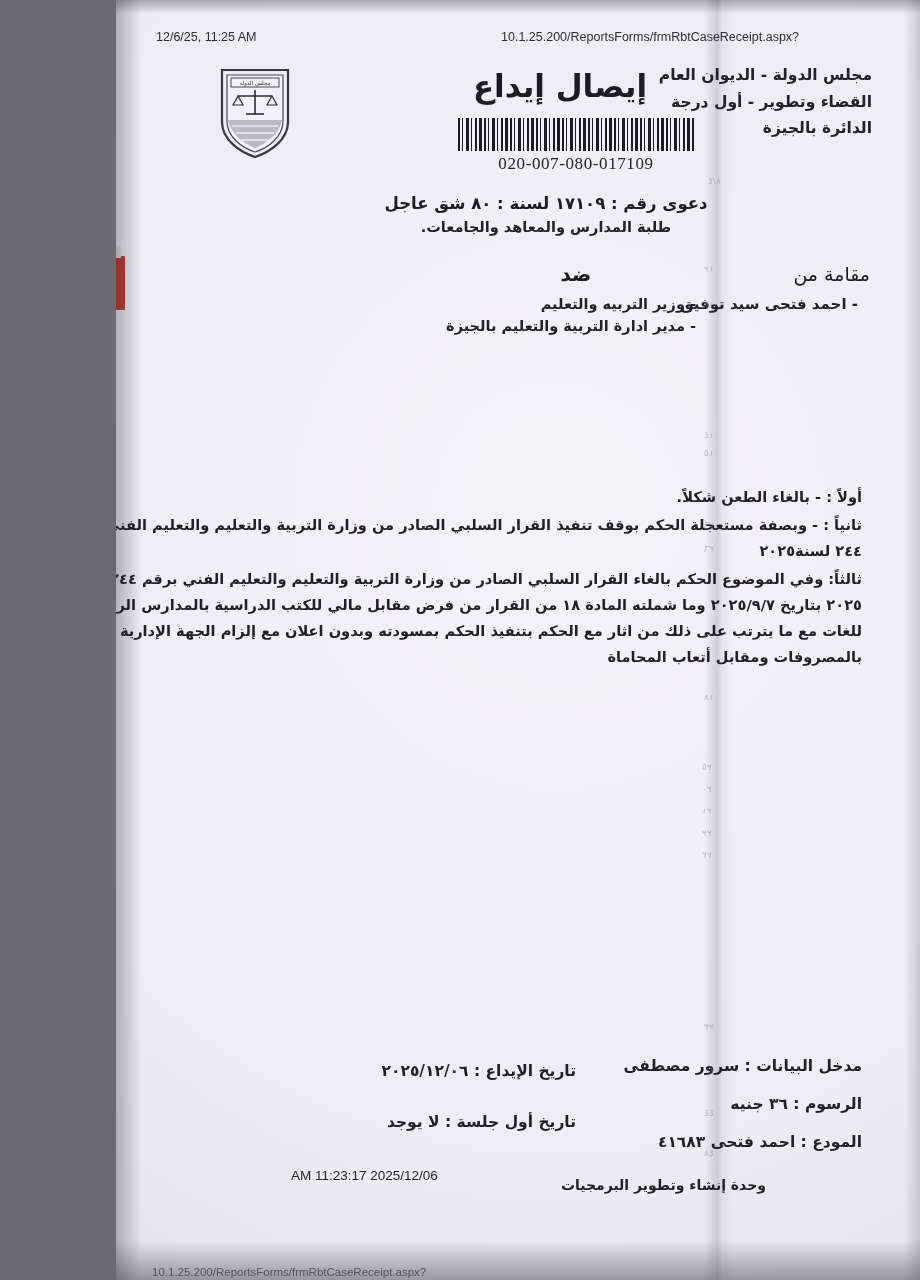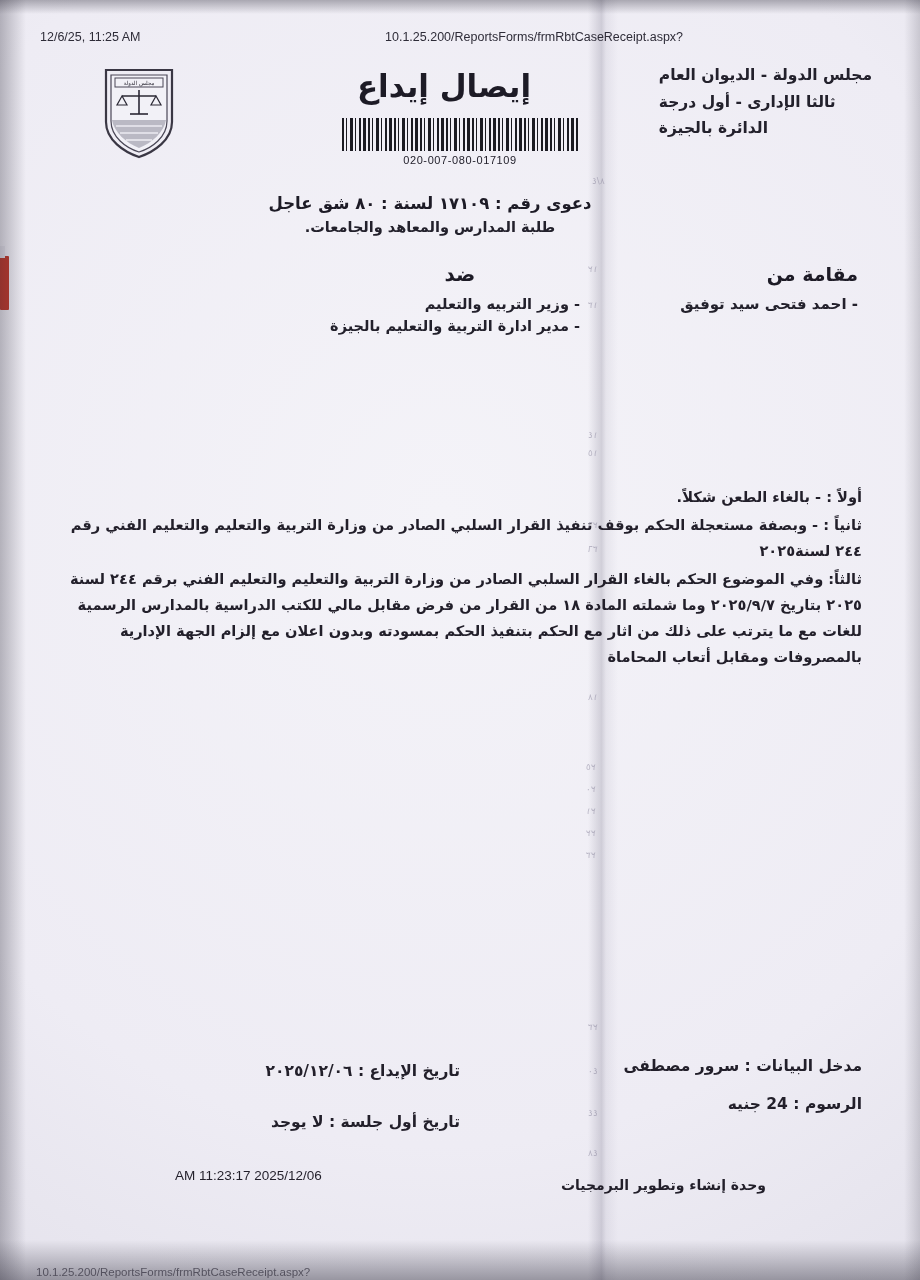--- a/index.html
+++ b/index.html
@@ -5,21 +5,21 @@
   html, body {
     margin: 0;
     padding: 0;
     background: #6a6a70;
   }
   body {
     font-family: "DejaVu Sans", sans-serif;
   }
   .page {
     position: relative;
-    width: 920px;
+    width: 804px;
     height: 1280px;
     overflow: hidden;
     background: #e9e7f0;
   }
   
   .paper {
     position: absolute;
     left: 0; top: 0;
     width: 920px; height: 1280px;
     background:
@@ -73,21 +73,21 @@
     font-size: 12.5px;
     color: #2e2c38;
   }
   .print-header .ts { position: absolute; left: 40px; top: 0; }
   .print-header .url { position: absolute; left: 385px; top: 0; }
 
   
   .hdr-right {
     position: absolute;
     right: 48px; top: 62px;
-    text-align: left;
+    text-align: right;
     font-family: "DejaVu Sans", sans-serif;
     font-size: 15.5px;
     line-height: 1.72;
     color: #23212c;
     font-weight: 600;
     letter-spacing: 0.2px;
   }
 
   
   .logo {
@@ -123,22 +123,22 @@
         #1b1b22 0px, #1b1b22 2px, transparent 2px, transparent 4px,
         #1b1b22 4px, #1b1b22 5px, transparent 5px, transparent 8px,
         #1b1b22 8px, #1b1b22 11px, transparent 11px, transparent 13px,
         #1b1b22 13px, #1b1b22 14px, transparent 14px, transparent 17px,
         #1b1b22 17px, #1b1b22 19px, transparent 19px, transparent 21px,
         #1b1b22 21px, #1b1b22 24px, transparent 24px, transparent 26px);
   }
   .barcode-num {
     margin-top: 3px;
     direction: ltr;
-    font-family: Liberation Sans, sans-serif;
-    font-size: 11px;
+    font-family: Liberation Serif, serif;
+    font-size: 17px;
     color: #23212c;
     letter-spacing: 0.6px;
   }
 
   
   .case-line {
     position: absolute;
     left: 250px; top: 194px;
     width: 360px;
     text-align: center;
@@ -153,23 +153,23 @@
     width: 360px;
     text-align: center;
     font-size: 14.5px;
     font-weight: 600;
     color: #23212c;
   }
 
   
   .from-label {
     position: absolute;
-    right: 62px; top: 263px;
+    right: 50px; top: 263px;
     font-size: 19px;
-    font-weight: 700;
+    font-weight: 400;
     color: #1d1b26;
   }
   .from-name {
     position: absolute;
     right: 62px; top: 295px;
     font-size: 15px;
     font-weight: 600;
     color: #23212c;
   }
   .vs-label {
@@ -278,21 +278,21 @@
   <div class="red-edge"></div>
   <div class="red-edge2"></div>
 
   <div class="print-header">
     <span class="ts">12/6/25, 11:25 AM</span>
     <span class="url">10.1.25.200/ReportsForms/frmRbtCaseReceipt.aspx?</span>
   </div>
 
   <div class="hdr-right">
     <div>مجلس الدولة - الديوان العام</div>
-    <div>ثالثا الإدارى - أول درجة</div>
+    <div>القضاء وتطوير - أول درجة</div>
     <div>الدائرة بالجيزة</div>
   </div>
 
   <div class="logo">
     <svg viewBox="0 0 74 96" width="74" height="96" aria-hidden="true">
       <path d="M4 6 H70 V58 C70 76 52 88 37 93 C22 88 4 76 4 58 Z" fill="none" stroke="#3a3744" stroke-width="2.2"></path>
       <path d="M9 11 H65 V57 C65 73 50 84 37 88 C24 84 9 73 9 57 Z" fill="#f2f1f7" stroke="#4a4756" stroke-width="1.2"></path>
       <rect x="13" y="14" width="48" height="9" fill="none" stroke="#4a4756" stroke-width="1"></rect>
       <text x="37" y="21" font-size="5.6" text-anchor="middle" fill="#2b2935" font-family="DejaVu Sans, sans-serif">مجلس الدولة</text>
 
@@ -329,21 +329,22 @@
   </div>
 
   <div class="req-body">
     <p>أولاً : - بالغاء الطعن شكلاً.</p>
     <p>ثانياً : - وبصفة مستعجلة الحكم بوقف تنفيذ القرار السلبي الصادر من وزارة التربية والتعليم والتعليم الفني رقم ٢٤٤ لسنة٢٠٢٥</p>
     <p>ثالثاً: وفي الموضوع الحكم بالغاء القرار السلبي الصادر من وزارة التربية والتعليم والتعليم الفني برقم ٢٤٤ لسنة ٢٠٢٥ بتاريخ ٢٠٢٥/٩/٧ وما شملته المادة ١٨ من القرار من فرض مقابل مالي للكتب الدراسية بالمدارس الرسمية للغات مع ما يترتب على ذلك من اثار مع الحكم بتنفيذ الحكم بمسودته وبدون اعلان مع إلزام الجهة الإدارية بالمصروفات ومقابل أتعاب المحاماة</p>
   </div>
 
   <div class="f-right">
     <div>مدخل البيانات : سرور مصطفى</div>
-    <div>الرسوم : 24 جنيه</div>
+    <div>الرسوم : ٣٦ جنيه</div>
+    <div>المودع : احمد فتحى ٤١٦٨٣</div>
   </div>
 
   <div class="f-mid">
     <div>تاريخ الإيداع :  ٢٠٢٥/١٢/٠٦</div>
     <div>تاريخ أول جلسة : لا يوجد</div>
   </div>
 
   <div class="f-unit">وحدة إنشاء وتطوير البرمجيات</div>
   <div class="f-time">AM 11:23:17 2025/12/06</div>
   <div class="bottom-frag">10.1.25.200/ReportsForms/frmRbtCaseReceipt.aspx?</div>

